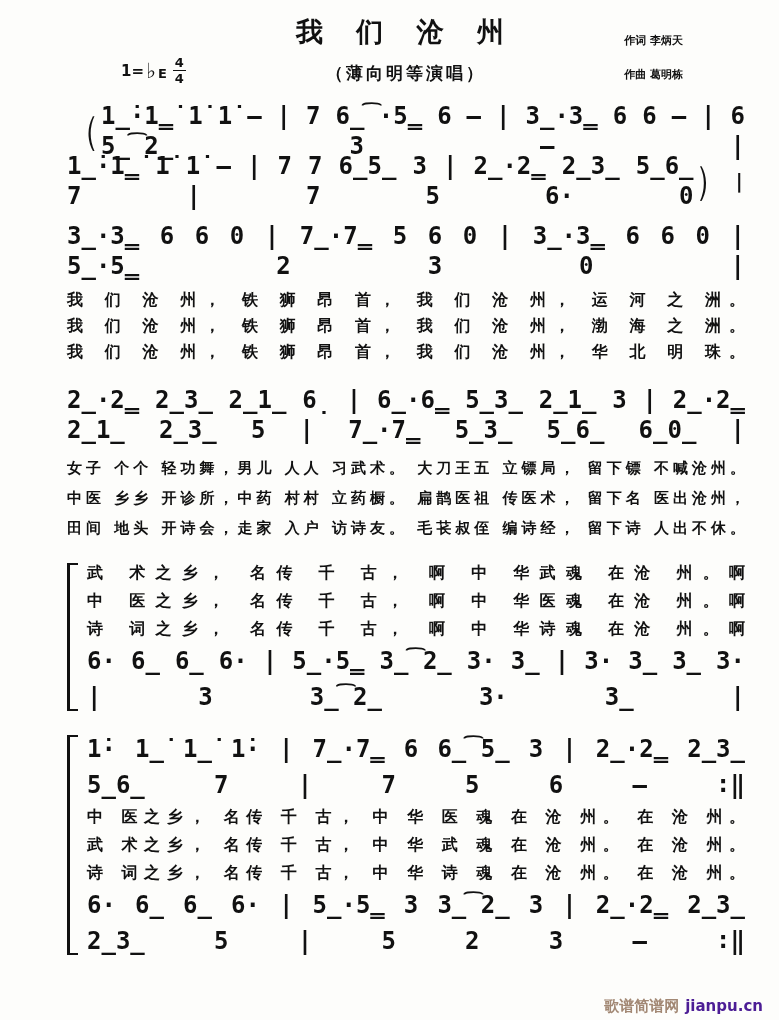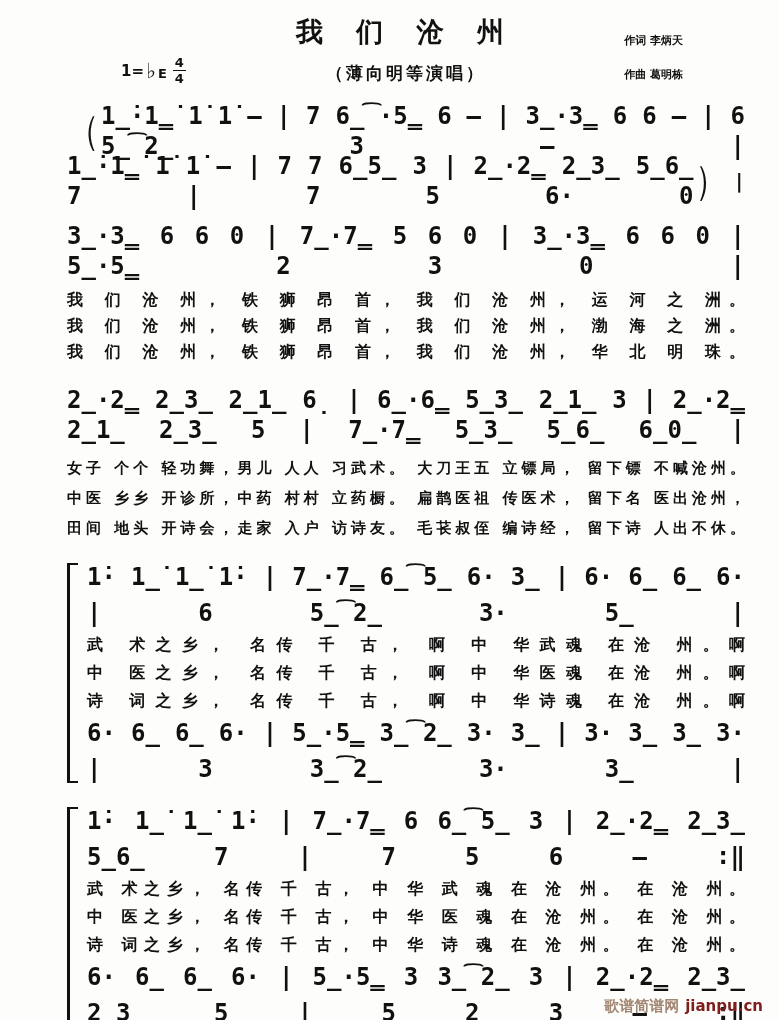--- a/index.html
+++ b/index.html
@@ -97,21 +97,21 @@
   .system .music-line{line-height:36px;}
   .system .lyric-line{line-height:28px;}
 
   
   .watermark{
     position:absolute;right:16px;bottom:4px;
     font-size:15px;font-weight:600;
     font-family:"DejaVu Sans", sans-serif;
   }
   .wm-cn{color:#a28874;}
-  .wm-url{color:#7f1d1d;margin-left:6px;}
+  .wm-url{color:#4c1d95;margin-left:6px;}
 </style>
 </head>
 <body>
 
 <div class="page">
   <div class="content">
 
     <div class="hdr">
       <h1 class="title">我 们 沧 州</h1>
       <div class="subtitle">（薄向明等演唱）</div>
@@ -151,32 +151,31 @@
 
     <section class="verse2">
       <div class="music-line">2̲·2̳ 2̲3̲ 2̲1̲ 6̣ | 6̲·6̳ 5̲3̲ 2̲1̲ 3 | 2̲·2̳ 2̲1̲ 2̲3̲ 5 | 7̲·7̳ 5̲3̲ 5̲6̲ 6̲0̲ |</div>
       <div class="lyric-line small">女子 个个 轻功舞，男儿 人人 习武术。 大刀王五 立镖局， 留下镖 不喊沧州。</div>
       <div class="lyric-line small">中医 乡乡 开诊所，中药 村村 立药橱。 扁鹊医祖 传医术， 留下名 医出沧州，</div>
       <div class="lyric-line small">田间 地头 开诗会，走家 入户 访诗友。 毛苌叔侄 编诗经， 留下诗 人出不休。</div>
     </section>
 
     <section class="system">
       <div class="bracket"></div>
-      <div class="music-line">1̇· 1̲̇ 1̲̇ 1̇· | 7̲·7̳ 6̲͡5̲ 6· 3̲ | 6· 6̲ 6̲ 6· | 6 5̲͡2̲ 3· 5̲ |</div>
       <div class="lyric-line">武 术之乡， 名传 千 古， 啊 中 华武魂 在沧 州。啊</div>
       <div class="lyric-line">中 医之乡， 名传 千 古， 啊 中 华医魂 在沧 州。啊</div>
       <div class="lyric-line">诗 词之乡， 名传 千 古， 啊 中 华诗魂 在沧 州。啊</div>
       <div class="music-line">6· 6̲ 6̲ 6· | 5̲·5̳ 3̲͡2̲ 3· 3̲ | 3· 3̲ 3̲ 3· | 3 3̲͡2̲ 3· 3̲ |</div>
     </section>
 
     <section class="system">
       <div class="bracket"></div>
       <div class="music-line">1̇· 1̲̇ 1̲̇ 1̇· | 7̲·7̳ 6 6̲͡5̲ 3 | 2̲·2̳ 2̲3̲ 5̲6̲ 7 | 7 5 6 — ∶‖</div>
+      <div class="lyric-line">中 医之乡， 名传 千 古， 中 华 医 魂 在 沧 州。 在 沧 州。</div>
       <div class="lyric-line">武 术之乡， 名传 千 古， 中 华 武 魂 在 沧 州。 在 沧 州。</div>
-      <div class="lyric-line">中 医之乡， 名传 千 古， 中 华 医 魂 在 沧 州。 在 沧 州。</div>
       <div class="lyric-line">诗 词之乡， 名传 千 古， 中 华 诗 魂 在 沧 州。 在 沧 州。</div>
       <div class="music-line">6· 6̲ 6̲ 6· | 5̲·5̳ 3 3̲͡2̲ 3 | 2̲·2̳ 2̲3̲ 2̲3̲ 5 | 5 2 3 — ∶‖</div>
     </section>
 
   </div>
 
   <div class="watermark">
     <span class="wm-cn">歌谱简谱网</span><span class="wm-url">jianpu.cn</span>
   </div>
 </div>

